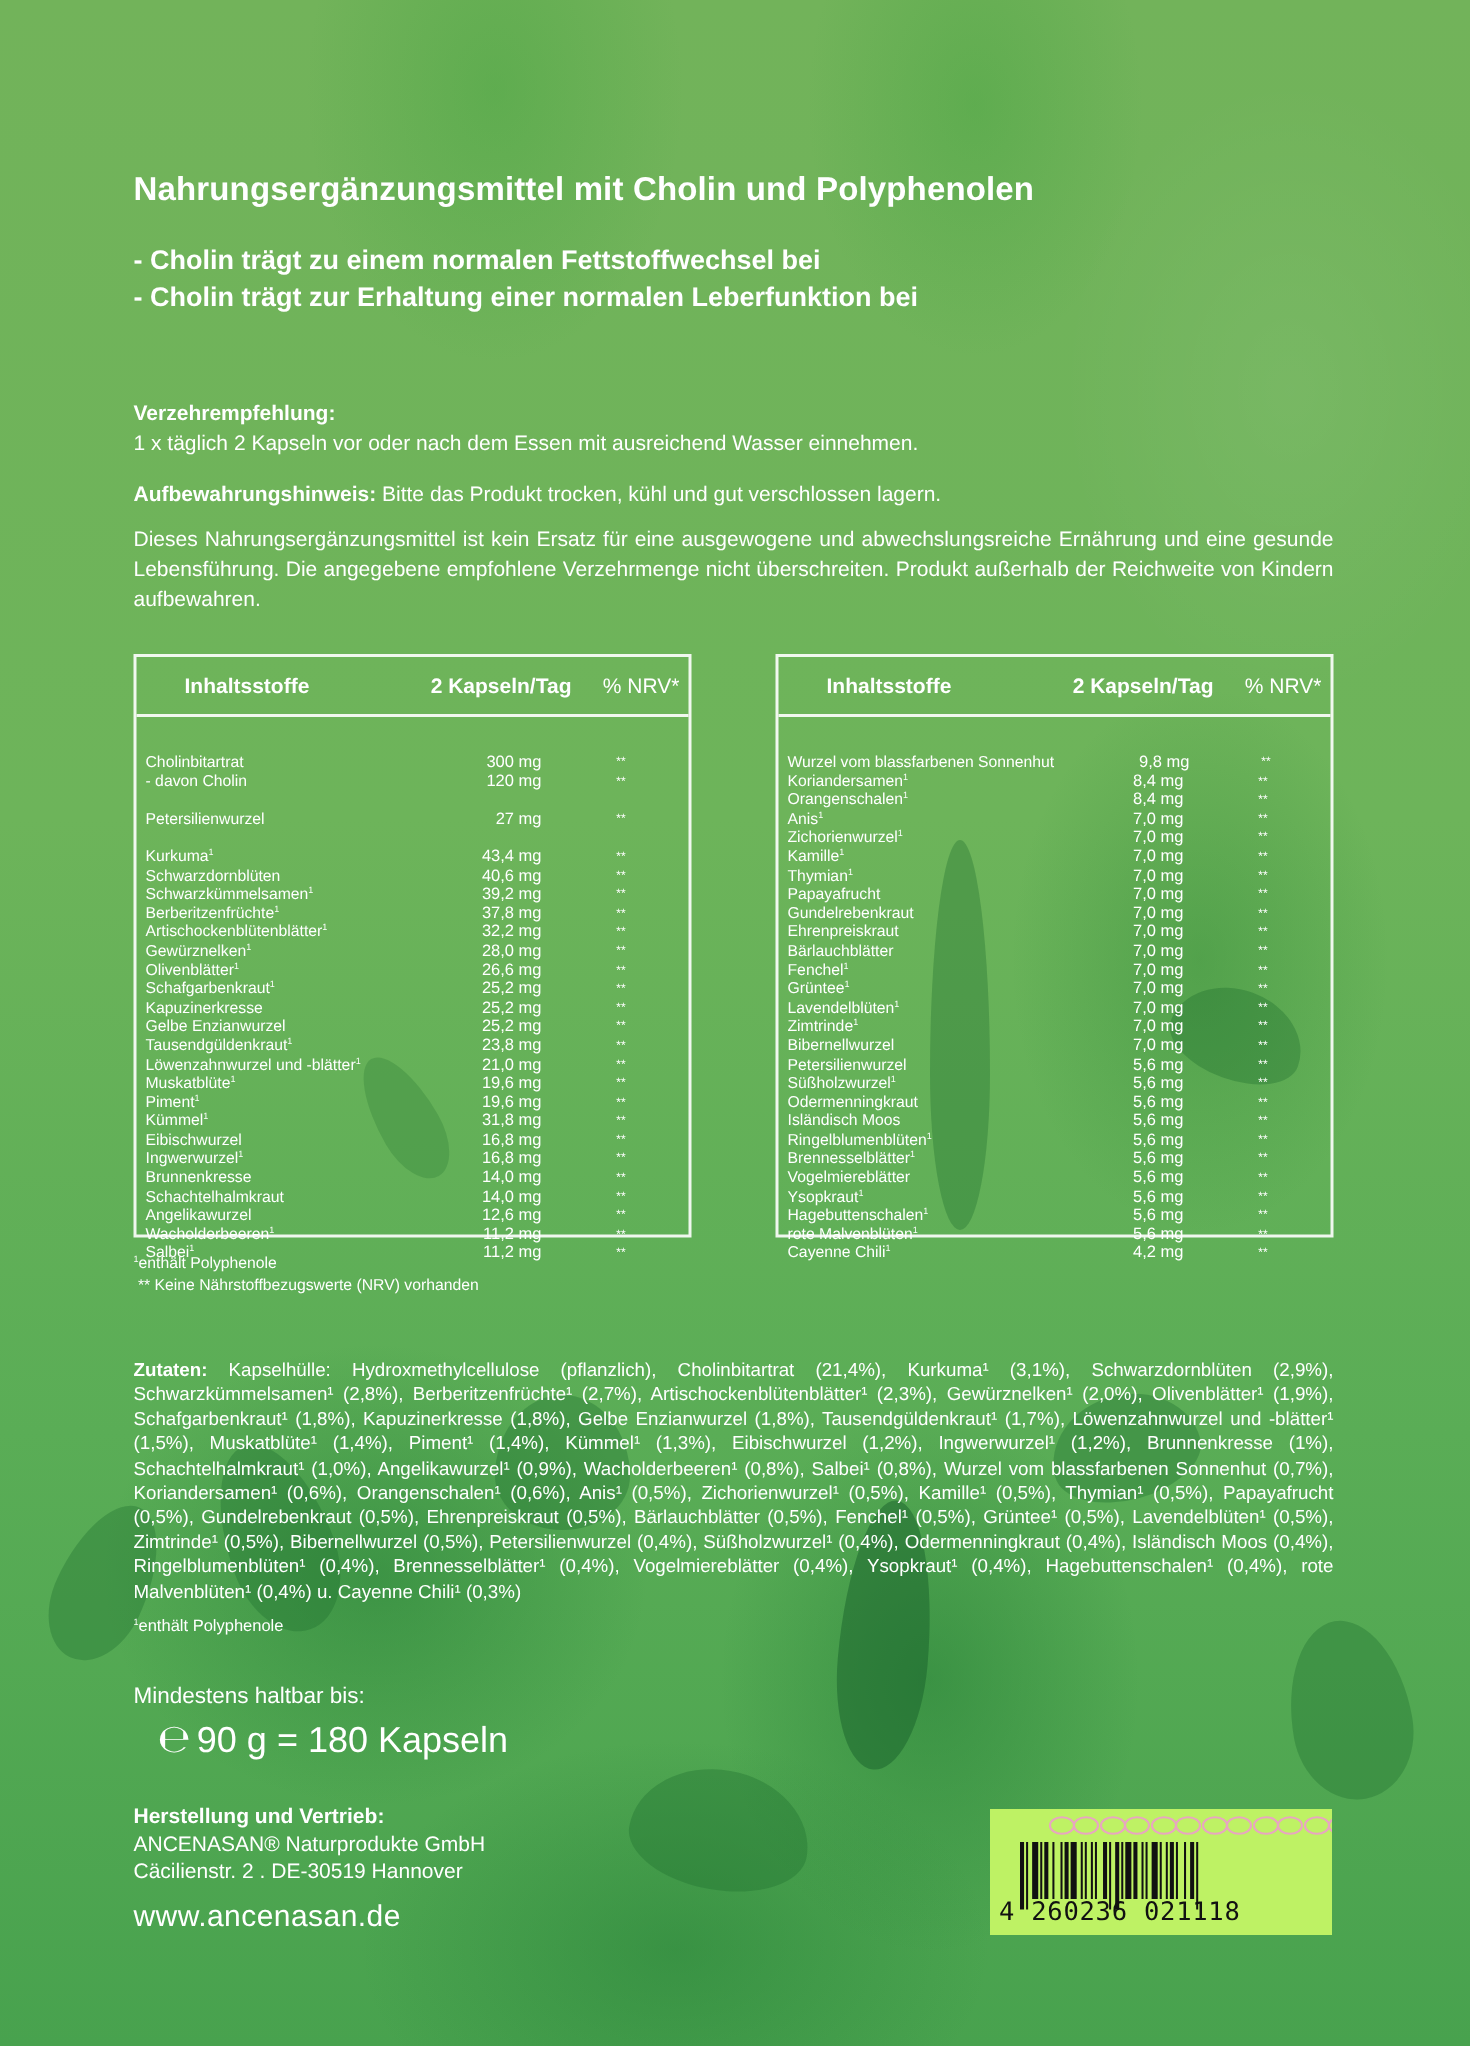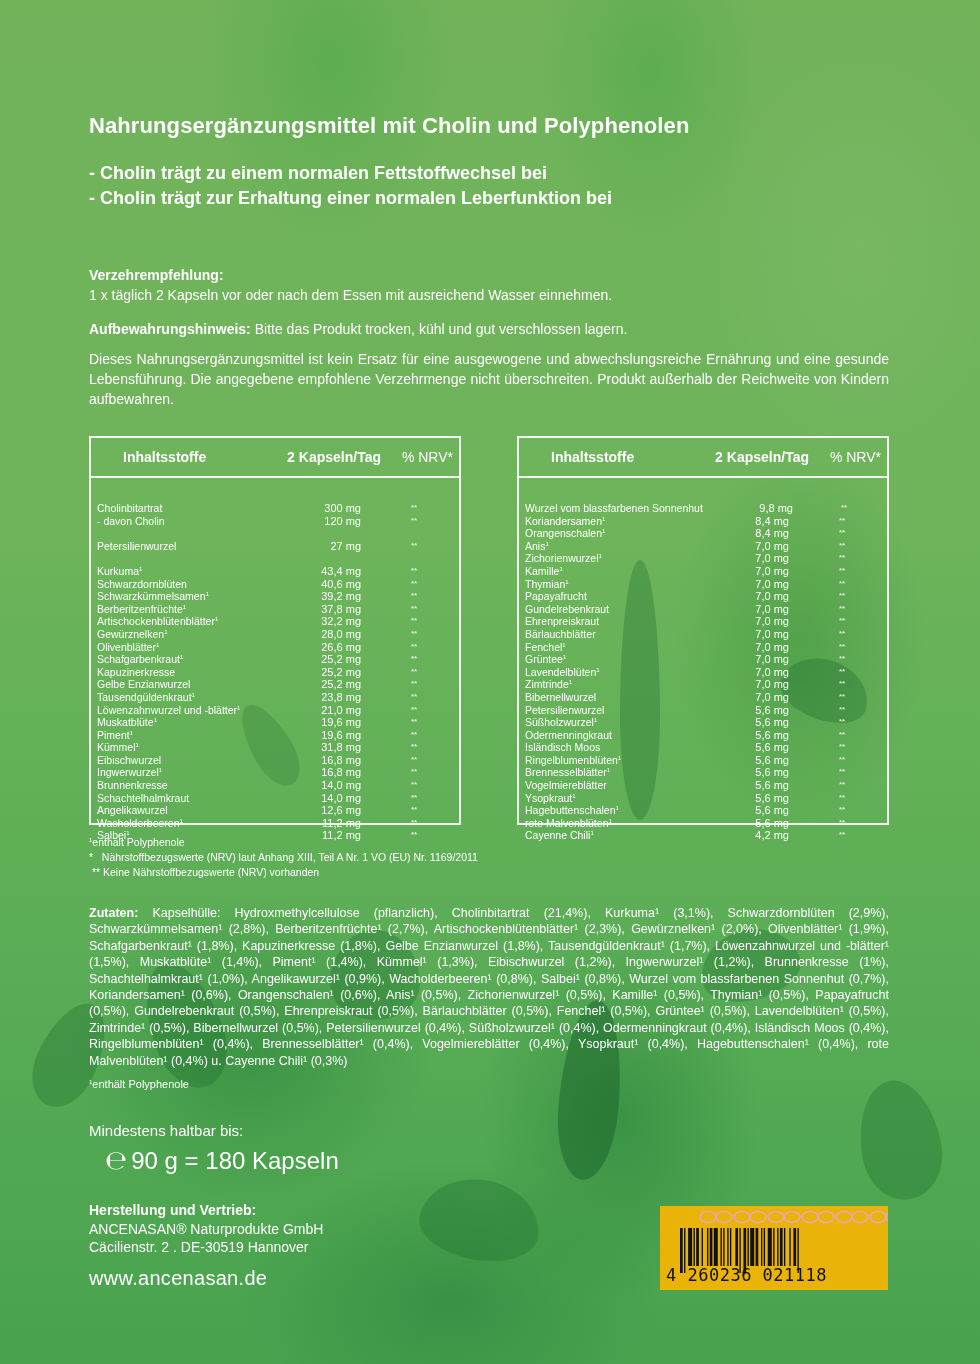--- a/index.html
+++ b/index.html
@@ -53,21 +53,21 @@
   .ingredients { position: absolute; top: 905px; left: 0; width: 800px; font-size: 12.5px; line-height: 16.4px; text-align: justify; }
   .footnote2 { position: absolute; top: 1078px; left: 0; font-size: 11px; }
   .bbd { position: absolute; top: 1122px; left: 0; font-size: 15px; }
   .quantity { position: absolute; top: 1145px; left: 16px; font-size: 24px; }
   .e-mark { font-family: "DejaVu Sans", sans-serif; font-weight: normal; font-size: 26px; margin-right: 4px; }
   .maker { position: absolute; top: 1201px; left: 0; font-size: 14px; line-height: 18.5px; }
   .website { position: absolute; top: 1267px; left: 0; font-size: 20px; letter-spacing: 0.3px; }
 
   .barcode {
     position: absolute; left: 660px; top: 1206px; width: 228px; height: 84px;
-    background: #eab308; color: #111111;
+    background: #bef264; color: #111111;
   }
   .barcode svg { position: absolute; left: 0; top: 0; }
   .barcode-num {
     position: absolute; left: 6px; top: 59px; font-family: "DejaVu Sans Mono", monospace;
     font-size: 17px; letter-spacing: 0.5px; color: #111;
   }
 </style>
 </head>
 <body>
 
@@ -98,21 +98,20 @@
   </div>
 
   <div class="storage small">
     <span class="bold">Aufbewahrungshinweis:</span><span> Bitte das Produkt trocken, kühl und gut verschlossen lagern.</span>
   </div>
 
   <div class="disclaimer small">Dieses Nahrungsergänzungsmittel ist kein Ersatz für eine ausgewogene und abwechslungsreiche Ernährung und eine gesunde Lebensführung. Die angegebene empfohlene Verzehrmenge nicht überschreiten. Produkt außerhalb der Reichweite von Kindern aufbewahren.</div>
 
   <div class="footnotes">
     <div><sup>1</sup><span>enthält Polyphenole</span></div>
-    <div><span>*</span>&nbsp;&nbsp;&nbsp;<span>Nährstoffbezugswerte (NRV) laut Anhang XIII, Teil A Nr. 1 VO (EU) Nr. 1169/2011</span></div>
     <div>&nbsp;<span>**</span>&nbsp;<span>Keine Nährstoffbezugswerte (NRV) vorhanden</span></div>
   </div>
 
   <div class="ingredients">
     <span class="bold">Zutaten:</span>
     <span>Kapselhülle: Hydroxmethylcellulose (pflanzlich), Cholinbitartrat (21,4%), Kurkuma¹ (3,1%), Schwarzdornblüten (2,9%), Schwarzkümmelsamen¹ (2,8%), Berberitzenfrüchte¹ (2,7%), Artischockenblütenblätter¹ (2,3%), Gewürznelken¹ (2,0%), Olivenblätter¹ (1,9%), Schafgarbenkraut¹ (1,8%), Kapuzinerkresse (1,8%), Gelbe Enzianwurzel (1,8%), Tausendgüldenkraut¹ (1,7%), Löwenzahnwurzel und -blätter¹ (1,5%), Muskatblüte¹ (1,4%), Piment¹ (1,4%), Kümmel¹ (1,3%), Eibischwurzel (1,2%), Ingwerwurzel¹ (1,2%), Brunnenkresse (1%), Schachtelhalmkraut¹ (1,0%), Angelikawurzel¹ (0,9%), Wacholderbeeren¹ (0,8%), Salbei¹ (0,8%), Wurzel vom blassfarbenen Sonnenhut (0,7%), Koriandersamen¹ (0,6%), Orangenschalen¹ (0,6%), Anis¹ (0,5%), Zichorienwurzel¹ (0,5%), Kamille¹ (0,5%), Thymian¹ (0,5%), Papayafrucht (0,5%), Gundelrebenkraut (0,5%), Ehrenpreiskraut (0,5%), Bärlauchblätter (0,5%), Fenchel¹ (0,5%), Grüntee¹ (0,5%), Lavendelblüten¹ (0,5%), Zimtrinde¹ (0,5%), Bibernellwurzel (0,5%), Petersilienwurzel (0,4%), Süßholzwurzel¹ (0,4%), Odermenningkraut (0,4%), Isländisch Moos (0,4%), Ringelblumenblüten¹ (0,4%), Brennesselblätter¹ (0,4%), Vogelmiereblätter (0,4%), Ysopkraut¹ (0,4%), Hagebuttenschalen¹ (0,4%), rote Malvenblüten¹ (0,4%) u. Cayenne Chili¹ (0,3%)</span>
   </div>
 
   <div class="footnote2"><sup>1</sup><span>enthält Polyphenole</span></div>
 

